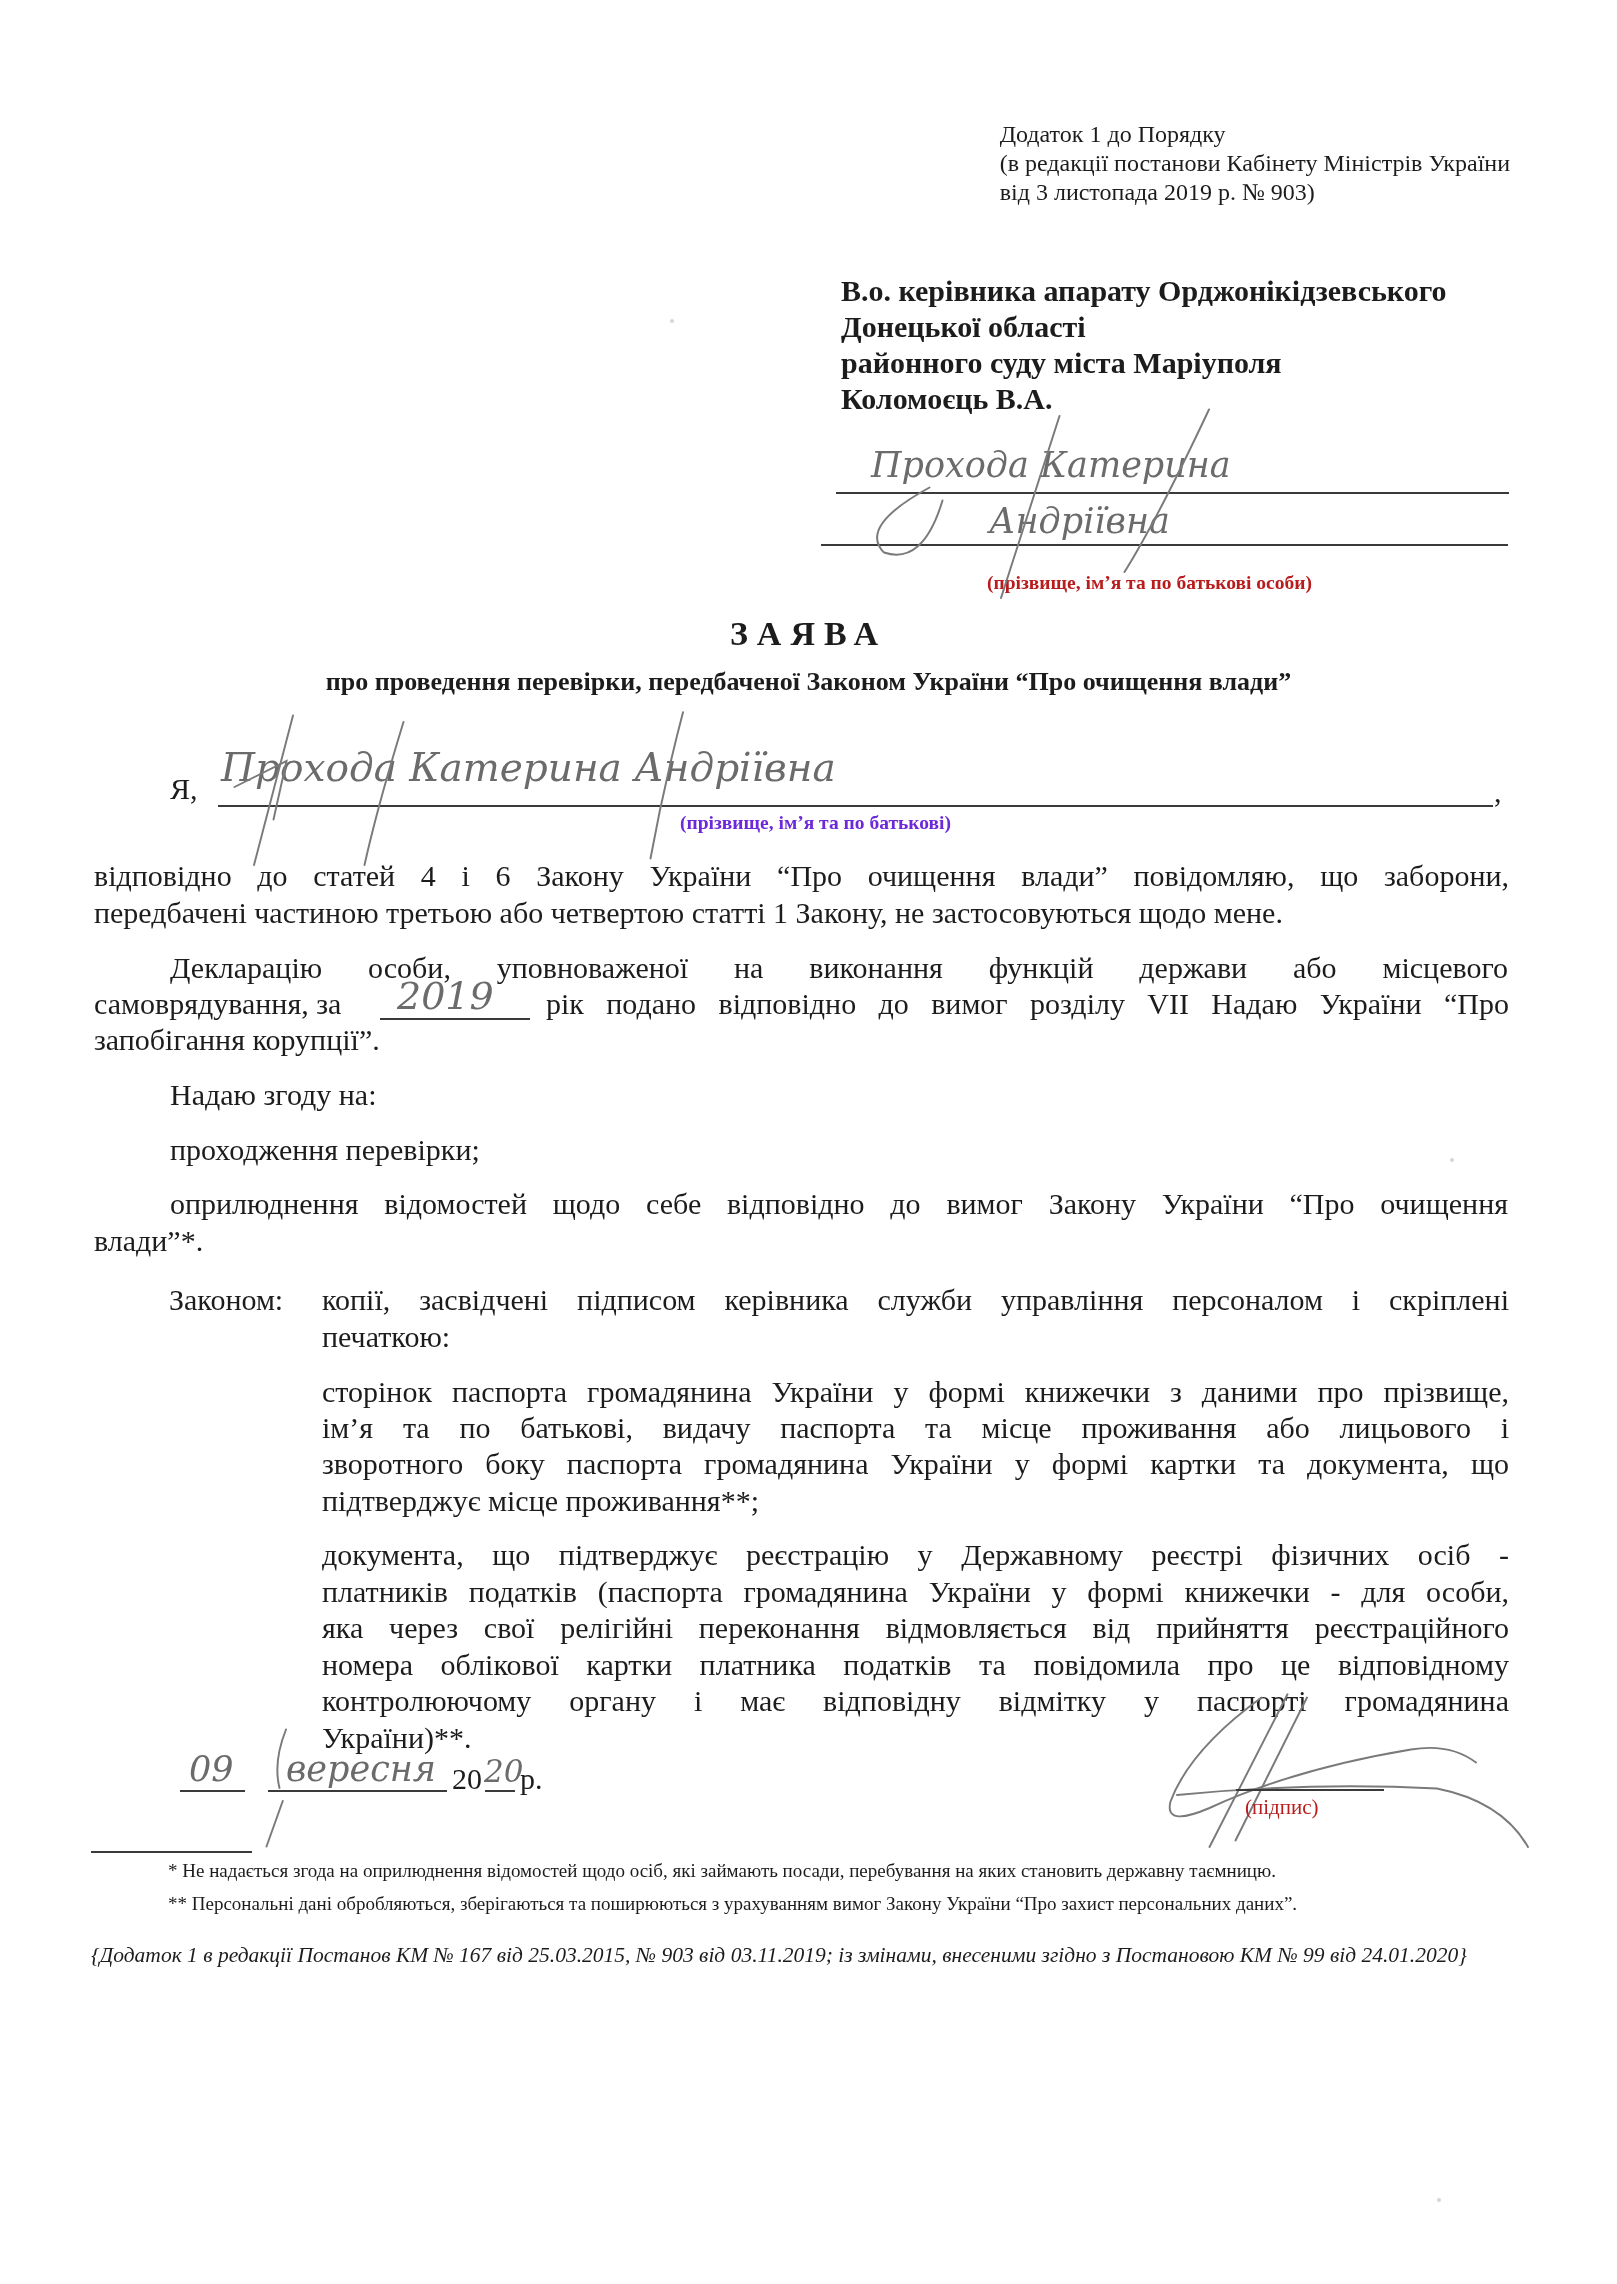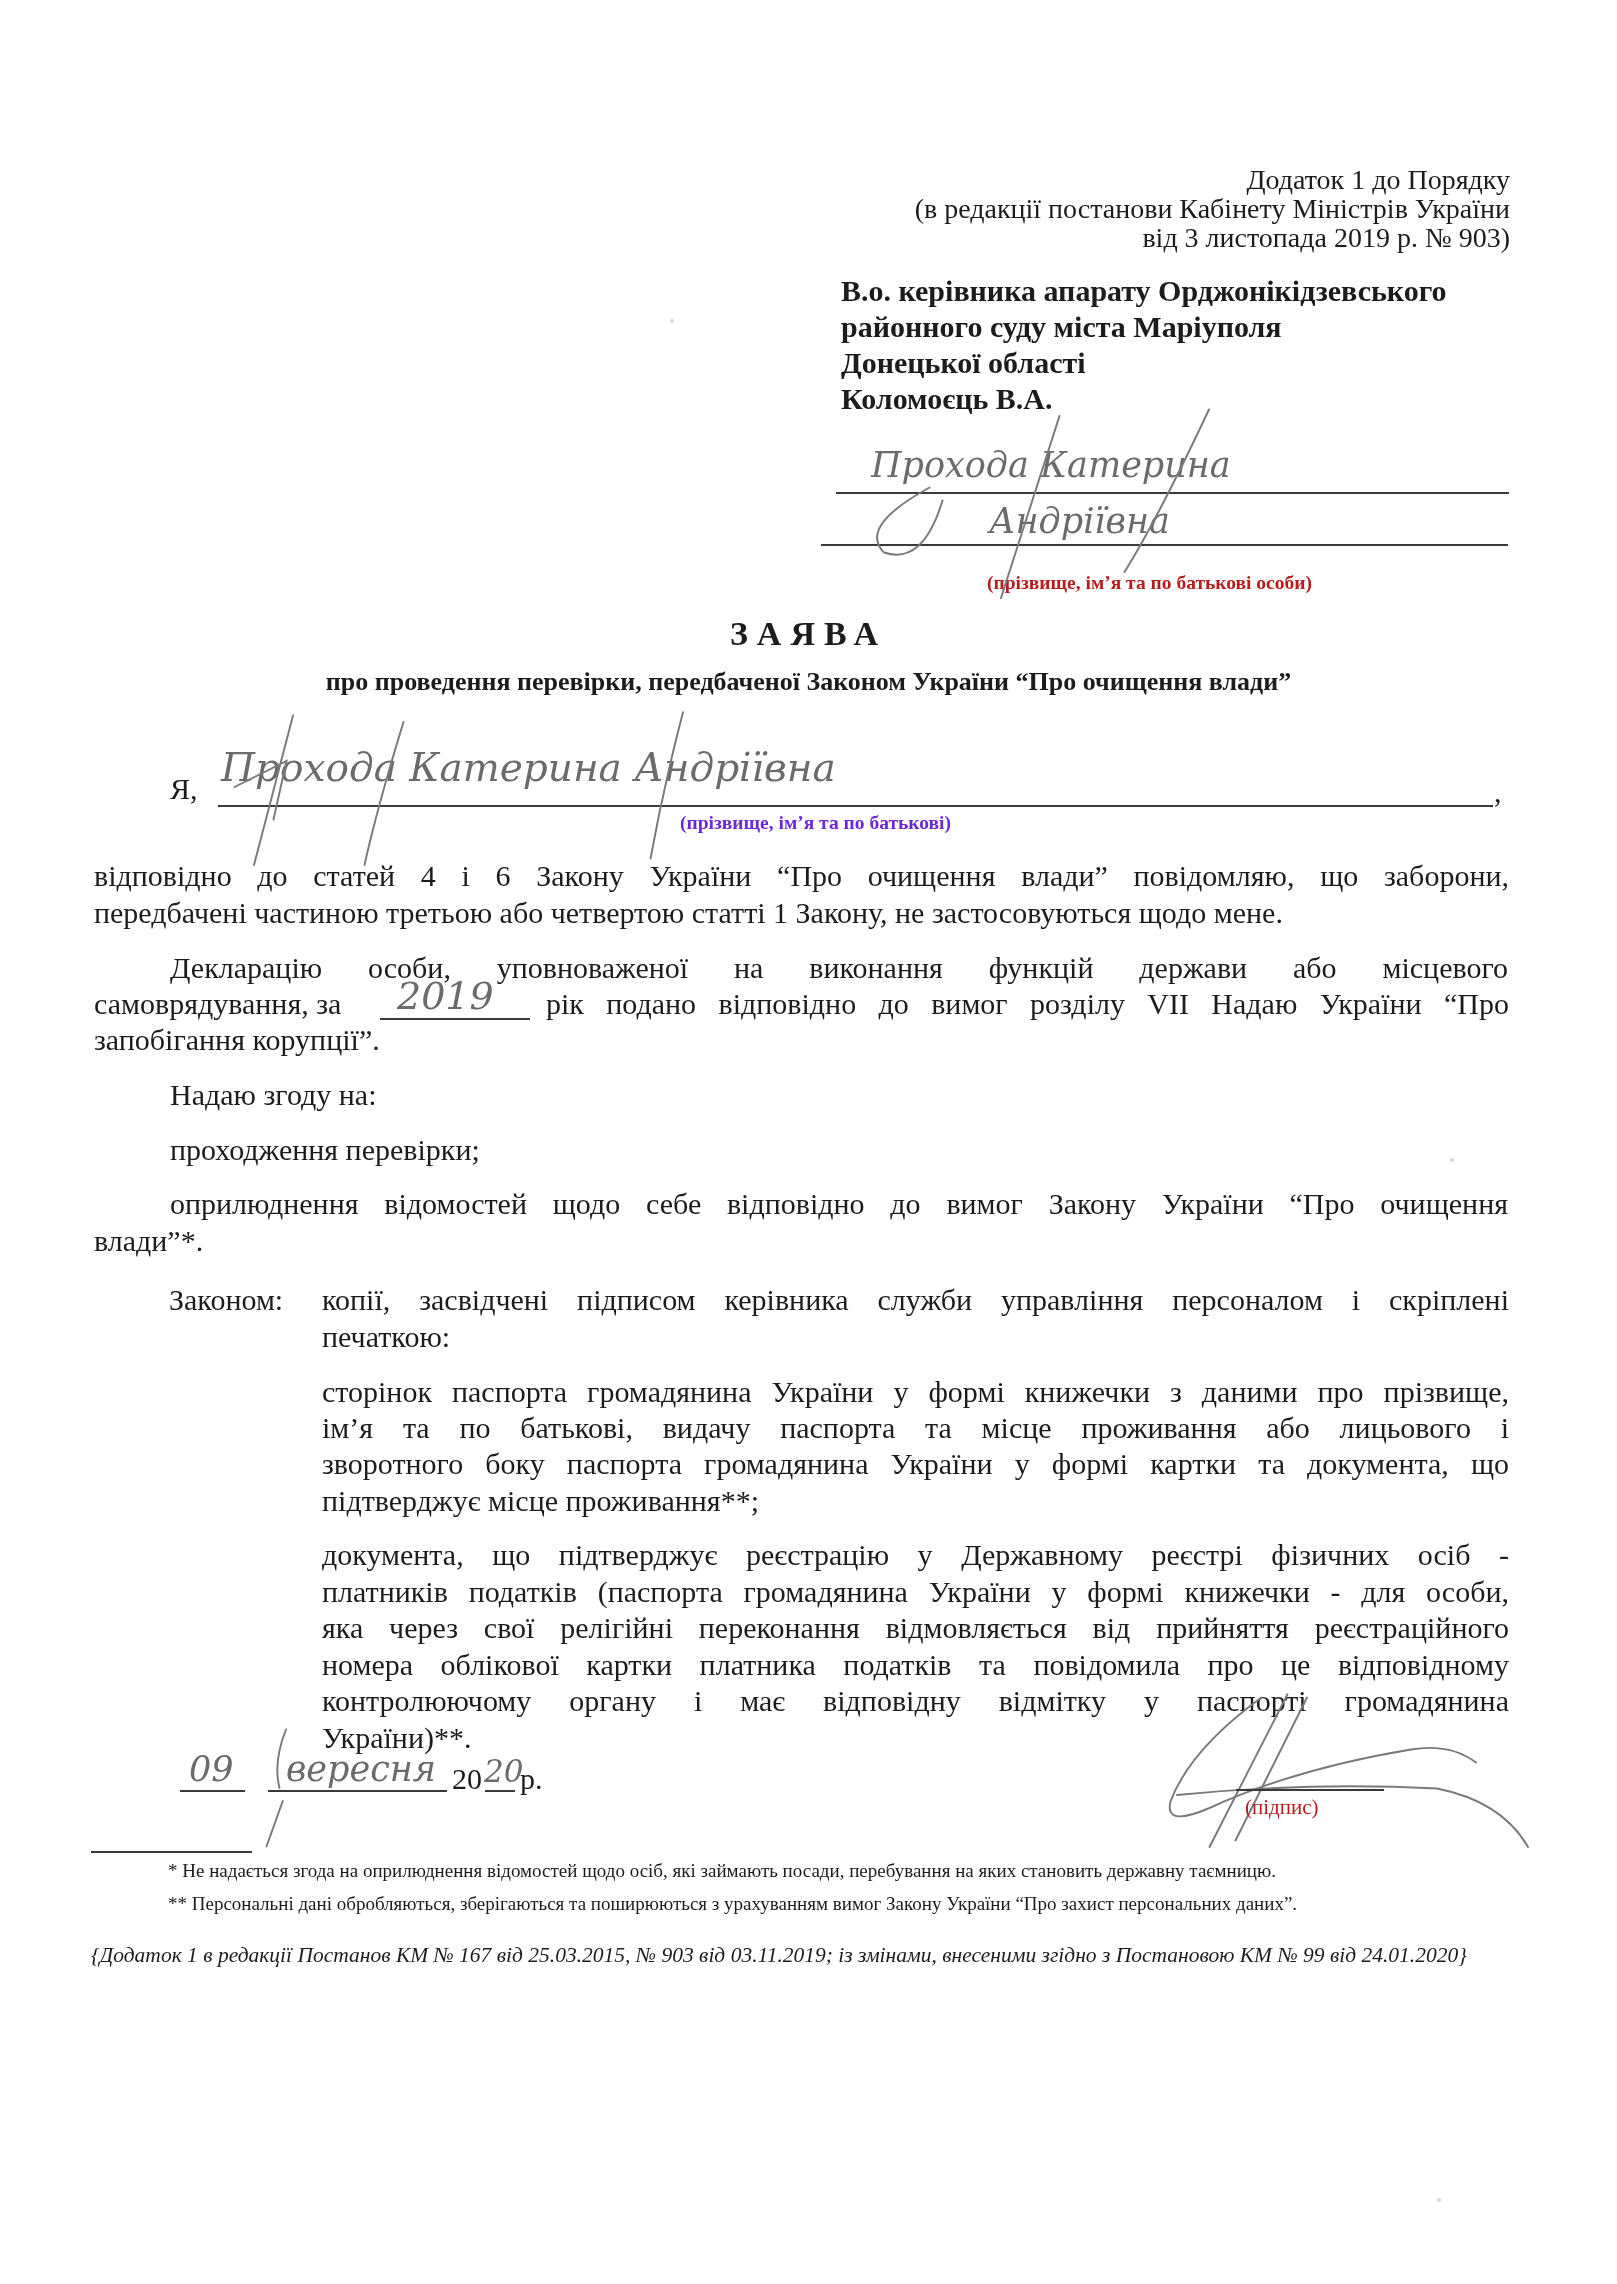--- a/index.html
+++ b/index.html
@@ -1,19 +1,19 @@
 <!DOCTYPE html>
 <html style="font-size:10.4px"><head>
 <meta charset="utf-8">
 <style>
   html, body { margin: 0; padding: 0; background: #ffffff; }
   body { width: 1617px; height: 2284px; position: relative; overflow: hidden;
          font-family: "Liberation Serif", "DejaVu Serif", serif; color: #1c1c1c; }
   .abs { position: absolute; white-space: nowrap; }
-  .hdr { font-size: 28px; line-height: 29px; right: 107px; top: 120px; text-align: right; margin-top: 45px; }
+  .hdr { font-size: 24px; line-height: 29px; right: 107px; top: 120px; text-align: left; }
   .addr { left: 841px; top: 273px; font-size: 30px; line-height: 36px; font-weight: bold; }
   .uline { position: absolute; height: 2px; background: #3a3a3a; }
   .caption { font-size: 19.5px; color: #b91c1c; font-weight: bold; }
   .title { left: 0; width: 1617px; text-align: center; font-weight: bold; }
   .t1 { top: 615px; font-size: 34px; letter-spacing: 9px; }
   .t2 { top: 667px; font-size: 26px; }
   .body { font-size: 30px; line-height: 36px; }
   .just { text-align: justify; text-align-last: justify; white-space: normal; }
   .hand { position: absolute; font-family: "DejaVu Serif", serif; font-style: italic; color: #6b6b6b; font-size: 35px; white-space: nowrap; }
   .foot { font-size: 19px; }
@@ -26,22 +26,22 @@
 <body>
 
 <div class="abs hdr">
   <div>Додаток 1 до Порядку</div>
   <div>(в редакції постанови Кабінету Міністрів України</div>
   <div>від 3 листопада 2019 р. № 903)</div>
 </div>
 
 <div class="abs addr">
   <div>В.о. керівника апарату Орджонікідзевського</div>
+  <div>Донецької області</div>
   <div>районного суду міста Маріуполя</div>
-  <div>Донецької області</div>
   <div>Коломоєць В.А.</div>
 </div>
 
 <div class="hand" style="left:871px; top:445px;">Прохода Катерина</div>
 <div class="uline" style="left:836px; top:492px; width:673px;"></div>
 <div class="hand" style="left:989px; top:501px;">Андріївна</div>
 <div class="uline" style="left:821px; top:544px; width:687px;"></div>
 <div class="abs caption" style="left:987px; top:572px;">(прізвище, ім’я та по батькові особи)</div>
 <svg class="sig" style="left:845px; top:403px;" width="585" height="208" viewBox="0 0 900 320">
   <path d="M330 20 L240 300"></path>

